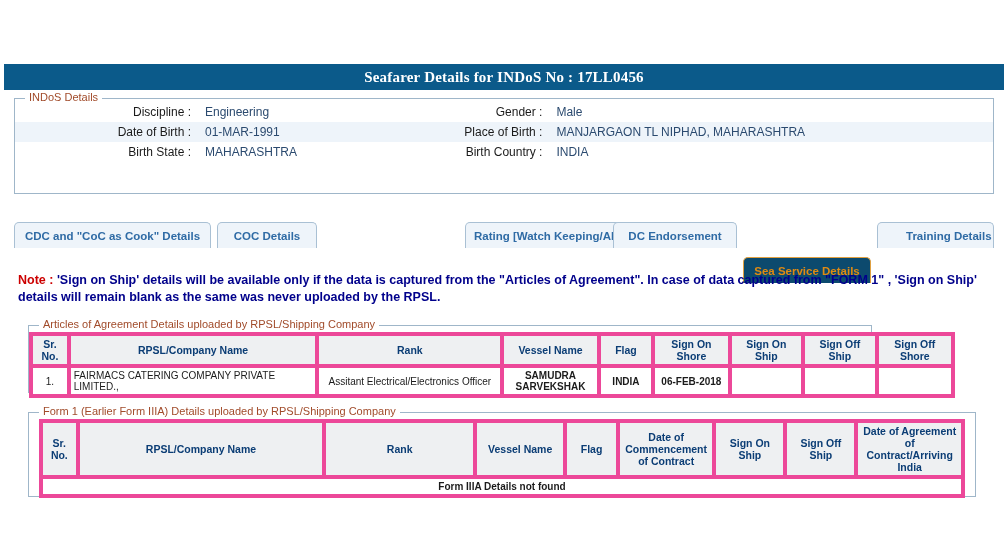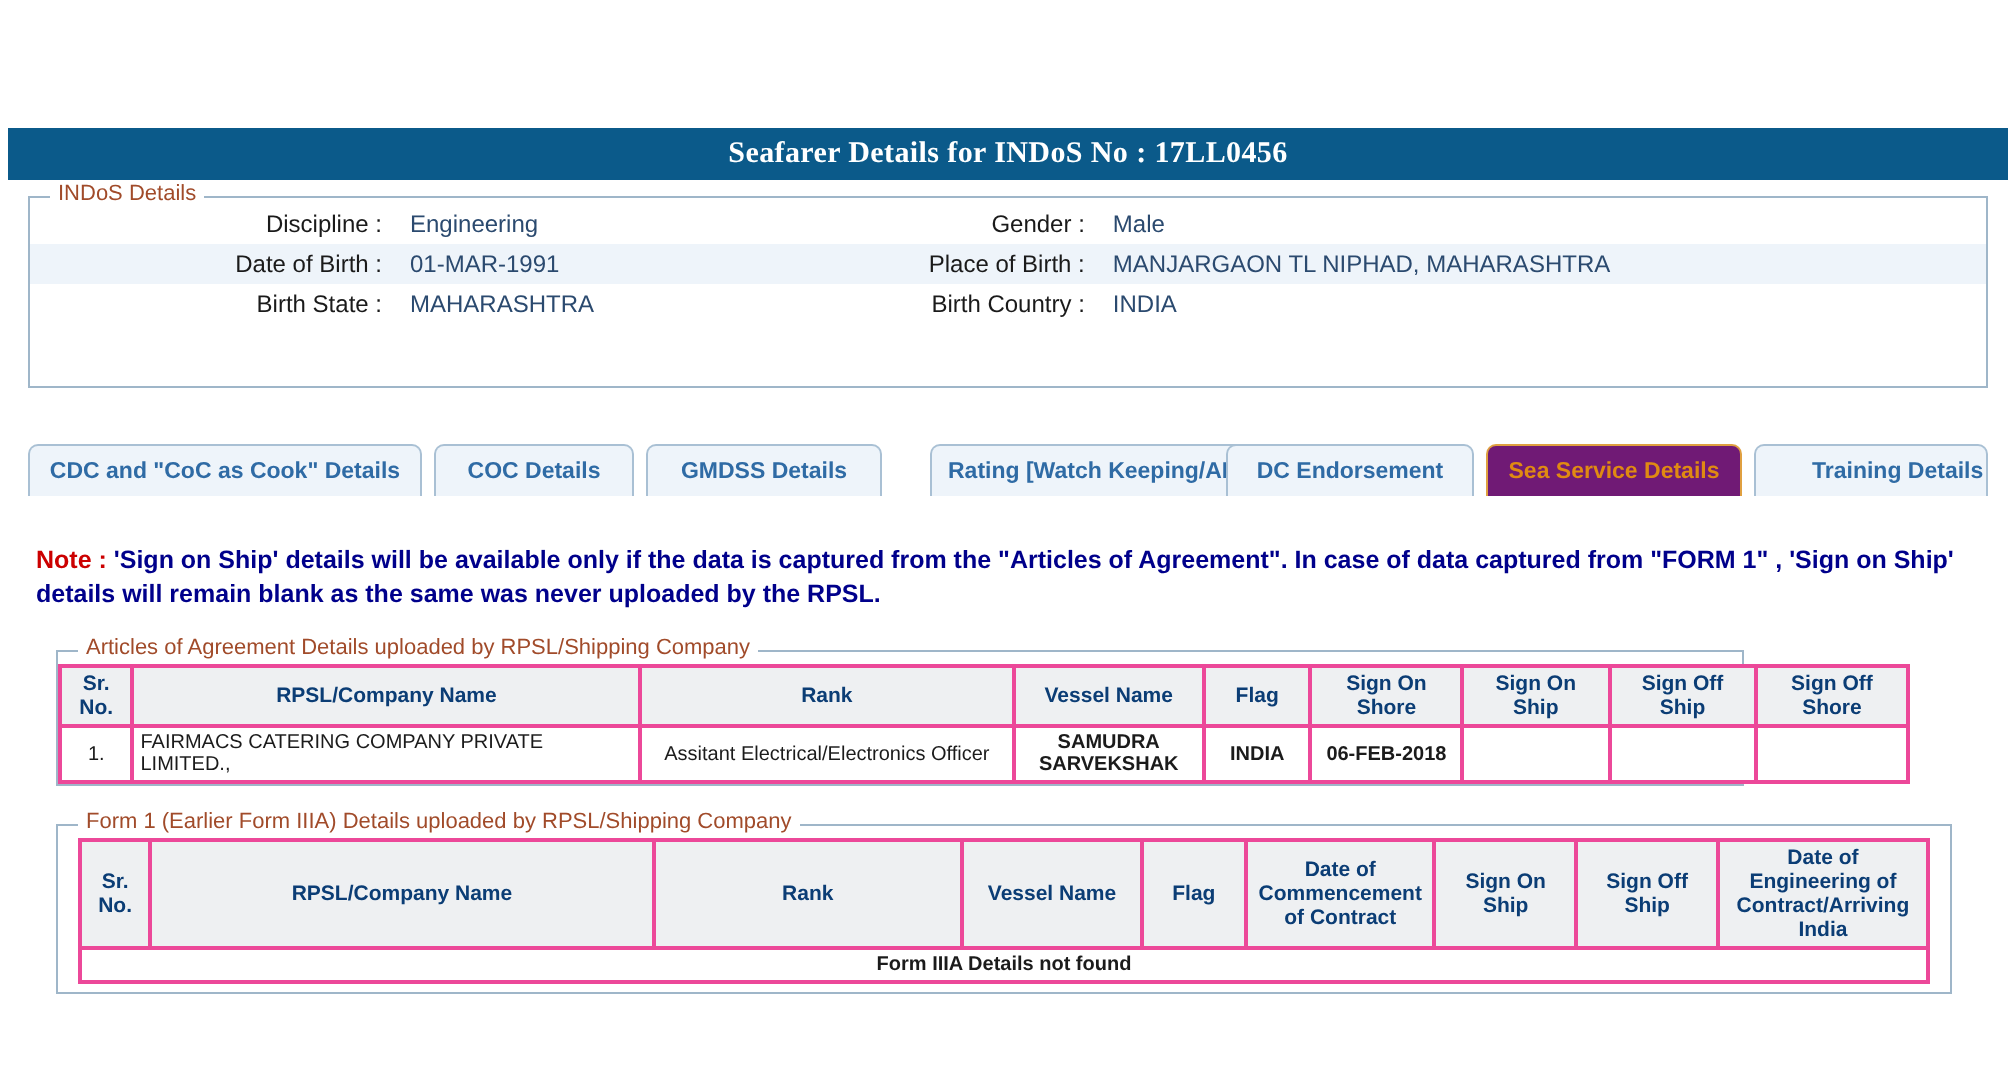--- a/index.html
+++ b/index.html
@@ -108,23 +108,24 @@
     background: #eef4fa;
     color: #2f6ba5;
     font-size: 11.5px;
     font-weight: bold;
     text-align: center;
     padding: 0 8px;
     white-space: nowrap;
     overflow: hidden;
   }
   .tab.active {
-    background: #701a75;
+    background: #0c4a6e;
     color: #e08a12;
     border-color: #e0a040;
+    margin-top: 35px;
   }
   
   .note {
     position: absolute;
     left: 18px;
     top: 272px;
     width: 968px;
     font-size: 12.5px;
     font-weight: bold;
     color: #00008b;
@@ -146,21 +147,21 @@
     width: 948px;
     height: 85px;
   }
   table.grid {
     border-collapse: collapse;
     margin: 6px auto 0 auto;
     width: 926px;
     background: #ffffff;
   }
   table.grid th, table.grid td {
-    border: 2px solid #ec4899;
+    border: 4px solid #ec4899;
     font-size: 10.5px;
     padding: 2px 3px;
     vertical-align: middle;
   }
   table.grid th {
     background: #eef0f2;
     color: #0b3d75;
     font-weight: bold;
     text-align: center;
     line-height: 1.15;
@@ -236,23 +237,20 @@
     </tbody>
       </table>
   </div>
 
   <div class="tabs">
     <div class="tab" style="left:0px;width:197px;">
       <span>CDC and "CoC as Cook" Details</span>
     </div>
     <div class="tab" style="left:203px;width:100px;">
       <span>COC Details</span>
-    </div>
-    <div class="tab" style="left:309px;width:118px;">
-      <span>GMDSS Details</span>
     </div>
     <div class="tab" style="left:451px;width:160px;">
       <span>Rating [Watch Keeping/AB]</span>
     </div>
     <div class="tab" style="left:599px;width:124px;">
       <span>DC Endorsement</span>
     </div>
     <div class="tab active" style="left:729px;width:128px;">
       <span>Sea Service Details</span>
     </div>
@@ -303,21 +301,21 @@
       <thead>
         <tr>
           <th class="f-srno">Sr. No.</th>
           <th class="f-company">RPSL/Company Name</th>
           <th class="f-rank">Rank</th>
           <th class="f-vessel">Vessel Name</th>
           <th class="f-flag">Flag</th>
           <th class="f-doc">Date of Commencement of Contract</th>
           <th class="f-on">Sign On Ship</th>
           <th class="f-off">Sign Off Ship</th>
-          <th class="f-comp">Date of Engineering of Contract/Arriving India</th>
+          <th class="f-comp">Date of Agreement of Contract/Arriving India</th>
         </tr>
       </thead>
       <tbody>
         <tr>
           <td class="notfound" colspan="9">Form IIIA Details not found</td>
         </tr>
       </tbody>
     </table>
   </div>
 

